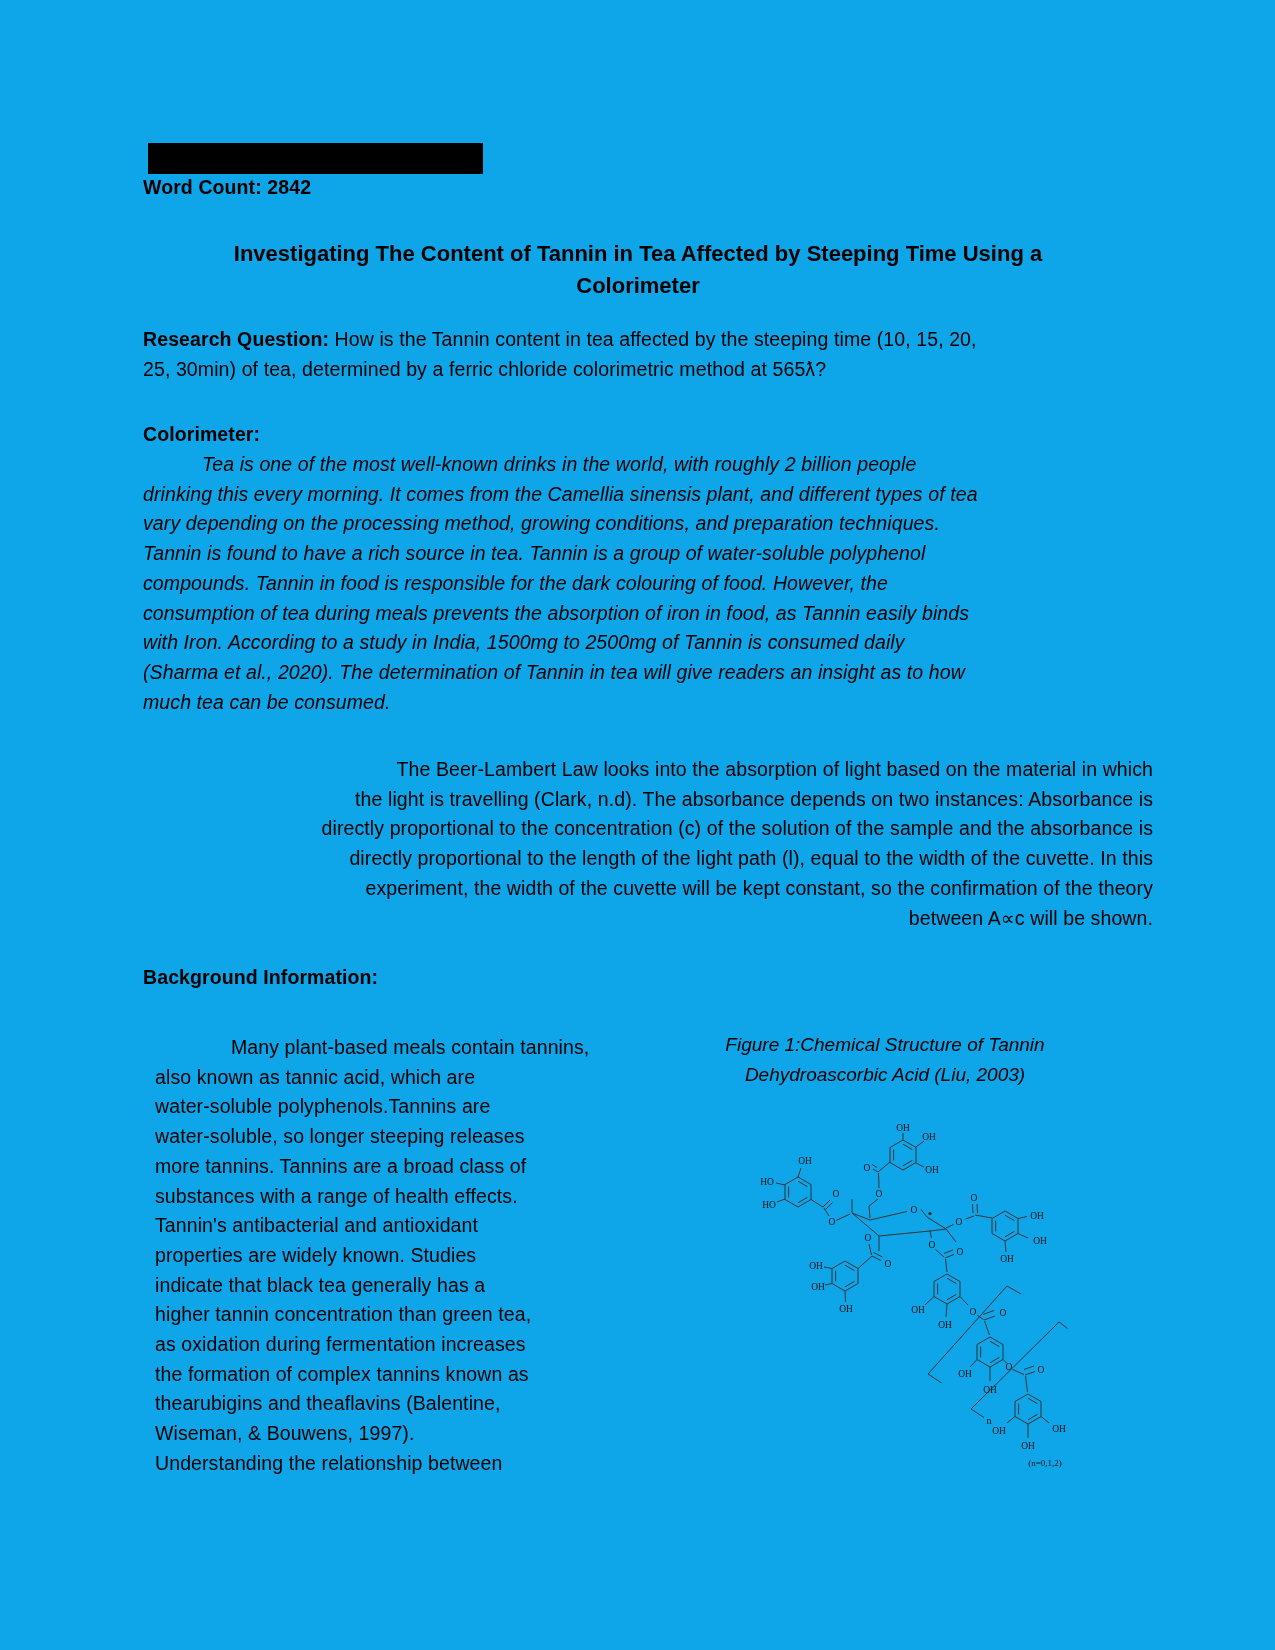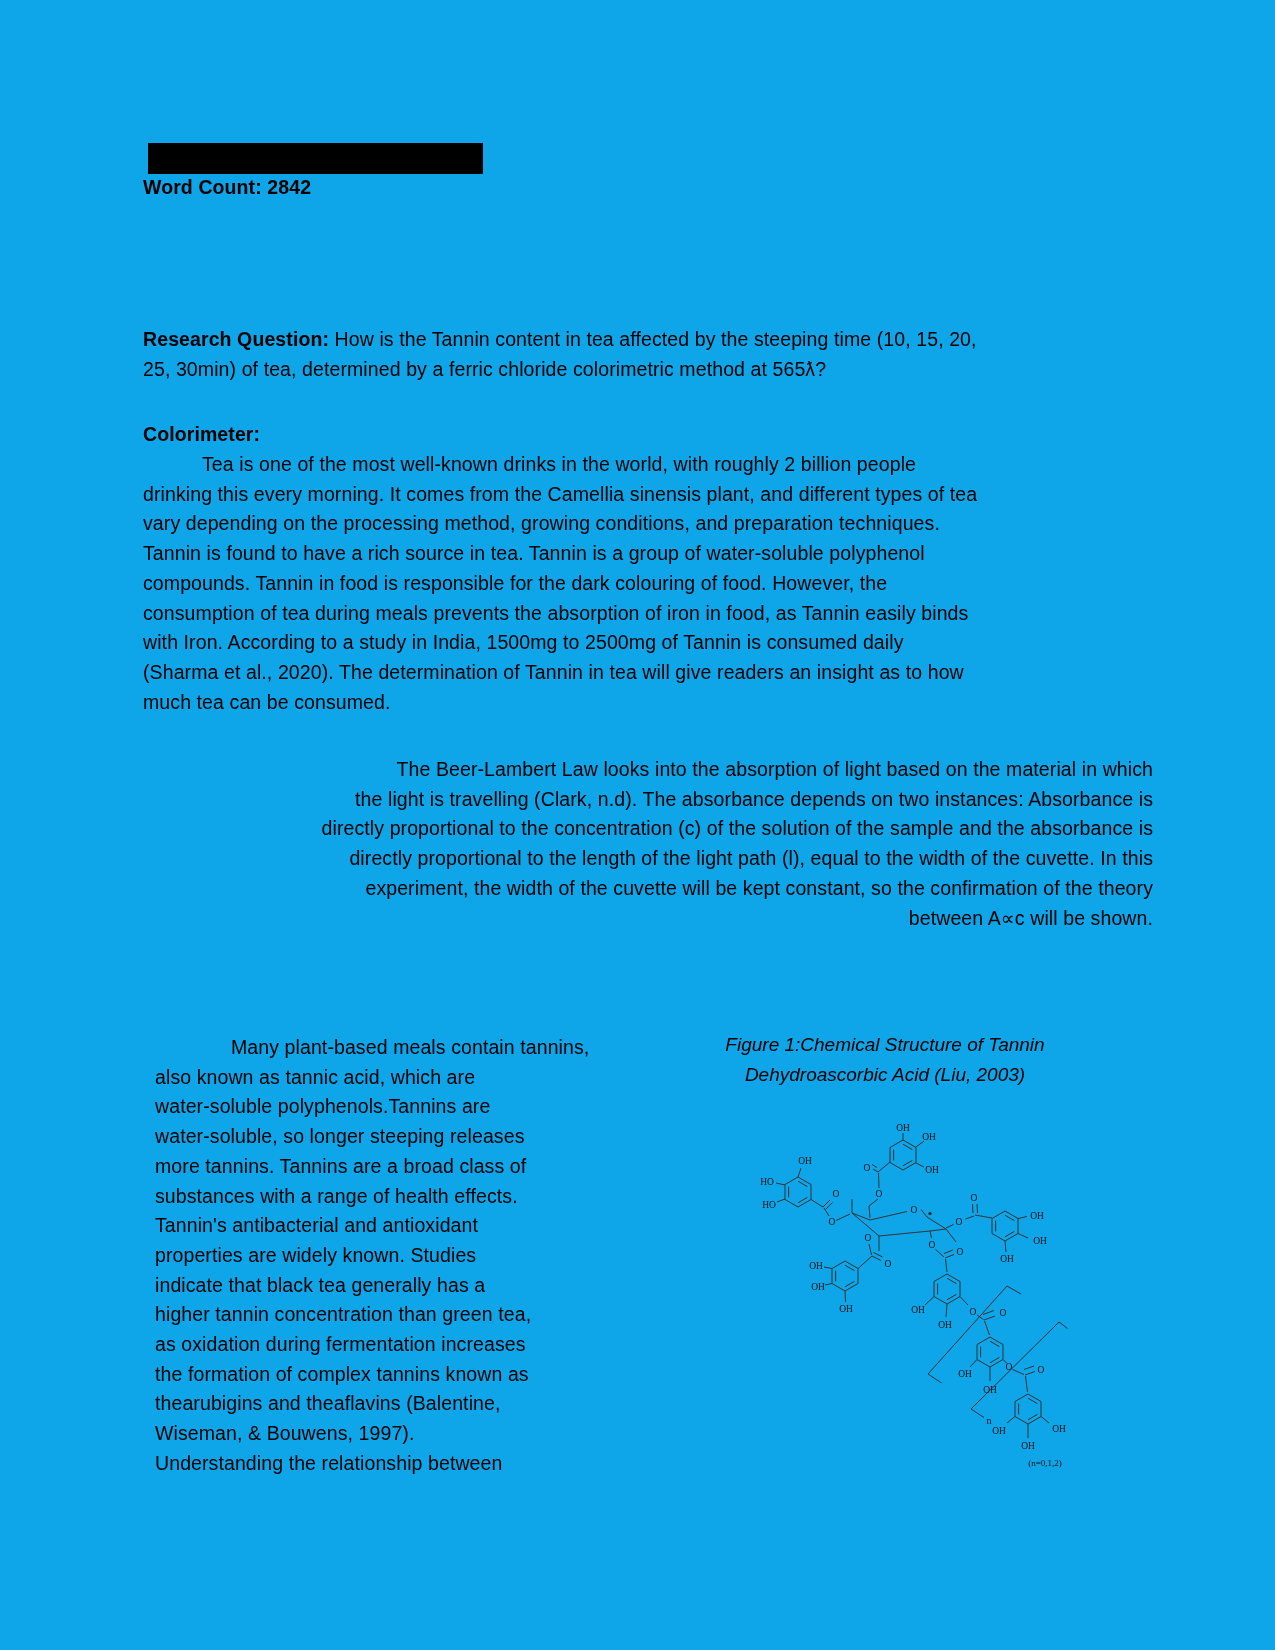--- a/index.html
+++ b/index.html
@@ -9,34 +9,36 @@
     overflow:hidden;margin:0 auto;
   }
   .abs{position:absolute;}
   .pre{white-space:pre-wrap;}
   .bold{font-weight:bold;}
   .body-text{font-size:19.5px;line-height:29.7px;letter-spacing:0.1px;}
   .redaction{background:#000;}
   .title-block{font-size:22px;line-height:32px;text-align:center;font-weight:bold;}
   .caption{font-style:italic;font-size:19px;line-height:30px;text-align:center;}
   .indent37{text-indent:37px;text-align:right;}
-  .indent59{text-indent:59px;}
+  .indent59{text-indent:59px;font-style:italic;}
   .indent76{text-indent:76px;margin-left:12px;}
   #figure-svg text{font-family:"Liberation Serif","DejaVu Serif",serif;fill:#111;}
   #figure-svg path, #figure-svg polygon, #figure-svg line{stroke:#333;stroke-width:1;fill:none;}
 </style>
 </head>
 <body>
 
 <div class="page">
 
   <div class="abs redaction" style="left:148px;top:143px;width:335px;height:31px;"></div>
 
   <div class="abs body-text bold" style="left:143px;top:173px;width:500px;">Word Count: 2842</div>
 
+  <div class="abs title-block pre" style="left:143px;top:238px;width:990px;">Investigating The Content of Tannin in Tea Affected by Steeping Time Using a
+Colorimeter</div>
 
   <p class="abs body-text pre" style="left:143px;top:325px;width:1010px;margin:0;"><b>Research Question:</b><span> How is the Tannin content in tea affected by the steeping time (10, 15, 20,
 25, 30min) of tea, determined by a ferric chloride colorimetric method at 565ƛ?</span></p>
 
   <div class="abs body-text bold" style="left:143px;top:420px;width:500px;">Colorimeter:</div>
 
   <div class="abs body-text pre indent59" style="left:143px;top:450px;width:1010px;">Tea is one of the most well-known drinks in the world, with roughly 2 billion people
 drinking this every morning. It comes from the Camellia sinensis plant, and different types of tea
 vary depending on the processing method, growing conditions, and preparation techniques.
 Tannin is found to have a rich source in tea. Tannin is a group of water-soluble polyphenol
@@ -46,20 +48,21 @@
 (Sharma et al., 2020). The determination of Tannin in tea will give readers an insight as to how
 much tea can be consumed.</div>
 
   <div class="abs body-text pre indent37" style="left:143px;top:755px;width:1010px;">The Beer-Lambert Law looks into the absorption of light based on the material in which
 the light is travelling (Clark, n.d). The absorbance depends on two instances: Absorbance is
 directly proportional to the concentration (c) of the solution of the sample and the absorbance is
 directly proportional to the length of the light path (l), equal to the width of the cuvette. In this
 experiment, the width of the cuvette will be kept constant, so the confirmation of the theory
 between A∝c will be shown.</div>
 
+  <div class="abs body-text bold" style="left:143px;top:963px;width:600px;">Background Information:</div>
 
   <div class="abs body-text pre indent76" style="left:143px;top:1033px;width:480px;">Many plant-based meals contain tannins,
 also known as tannic acid, which are
 water-soluble polyphenols.Tannins are
 water-soluble, so longer steeping releases
 more tannins. Tannins are a broad class of
 substances with a range of health effects.
 Tannin's antibacterial and antioxidant
 properties are widely known. Studies
 indicate that black tea generally has a

